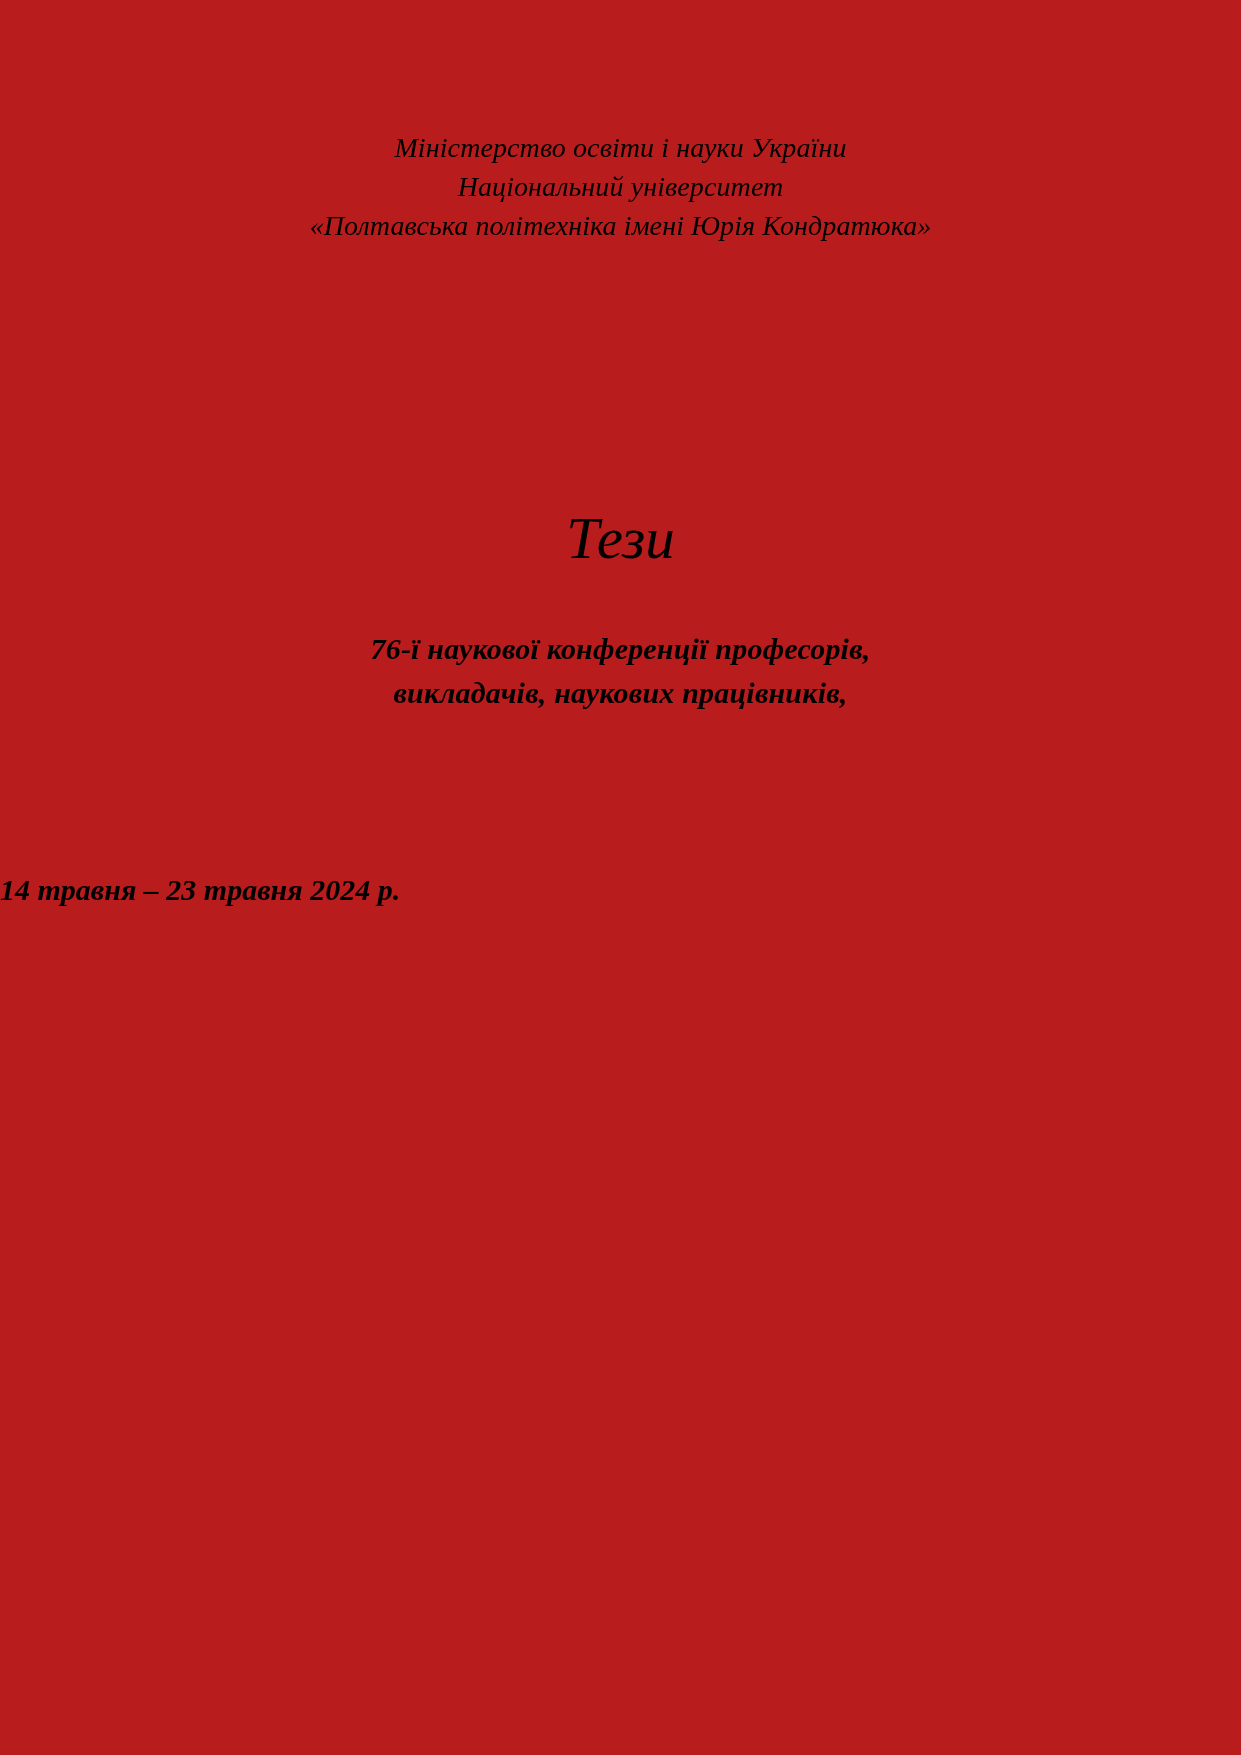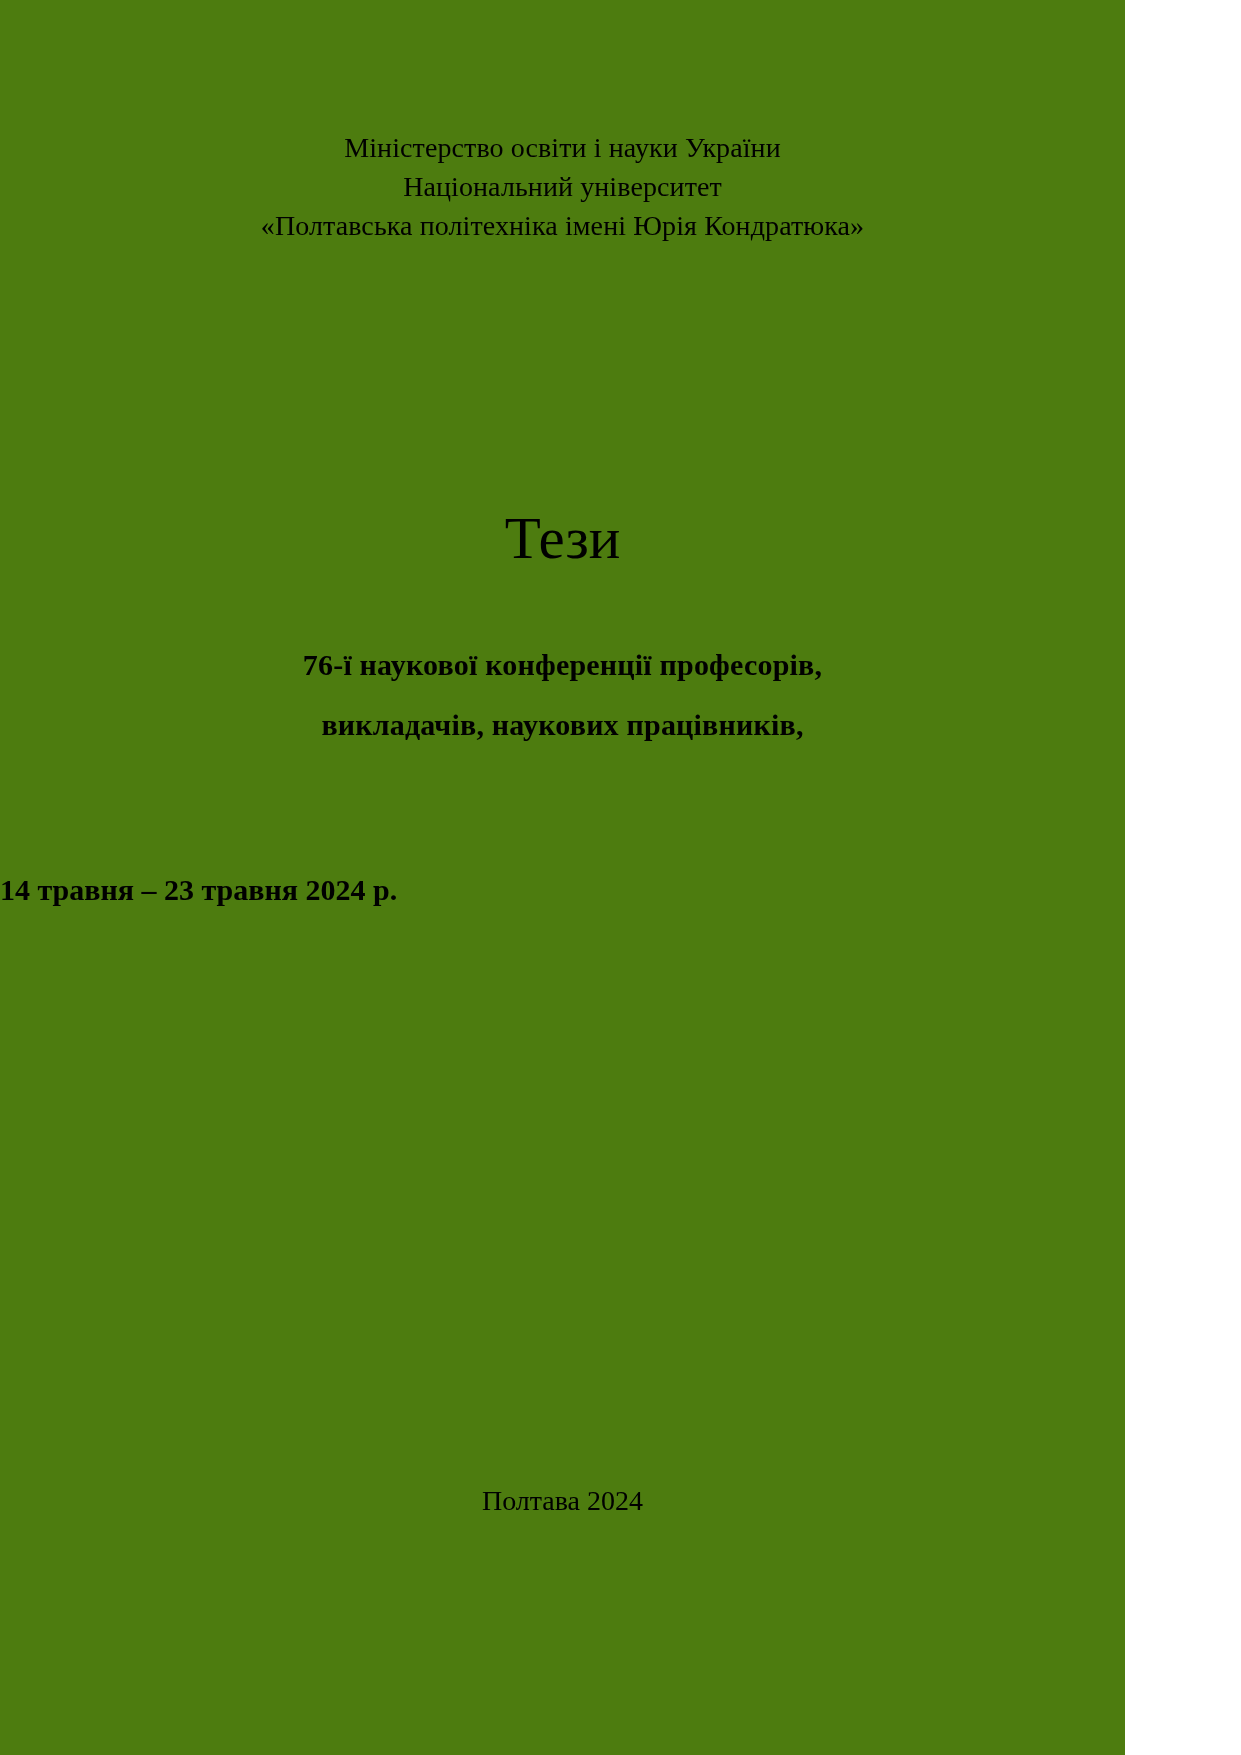--- a/index.html
+++ b/index.html
@@ -1,28 +1,29 @@
 <!DOCTYPE html>
 <html><head>
 <meta charset="utf-8">
 <style>
   html, body {
     margin: 0;
     padding: 0;
     background: #ffffff;
   }
   .page {
-    width: 1125px;
+    width: 1241px;
     height: 1755px;
-    background: #4d7c0f;
+    background: #b91c1c;
     position: relative;
     box-sizing: border-box;
     font-family: "Liberation Serif", serif;
     color: #000000;
     overflow: hidden;
+    font-style: italic;
   }
 
   
   .header-block {
     position: absolute;
     top: 128px;
     left: 0;
     width: 100%;
     text-align: center;
   }
@@ -54,21 +55,20 @@
     left: 0;
     width: 100%;
     text-align: center;
   }
   .subtitle-line {
     font-family: "Liberation Serif", serif;
     font-size: 30px;
     line-height: 44px;
     font-weight: bold;
     letter-spacing: 0.2px;
-    margin-top: 16px;
   }
 
   
   .volume {
     position: absolute;
     top: 786px;
     left: 0;
     width: 100%;
     text-align: center;
     font-family: "Liberation Serif", serif;
@@ -116,15 +116,14 @@
   <div class="main-title">Тези</div>
 
   <div class="subtitle-block">
     <div class="subtitle-line">76-ї наукової конференції професорів,</div>
     <div class="subtitle-line">викладачів, наукових працівників,</div>
   </div>
 
 
   <div class="dates">14 травня – 23 травня 2024 р.</div>
 
-  <div class="footer">Полтава 2024</div>
 
 </div>
 
 </body></html>

